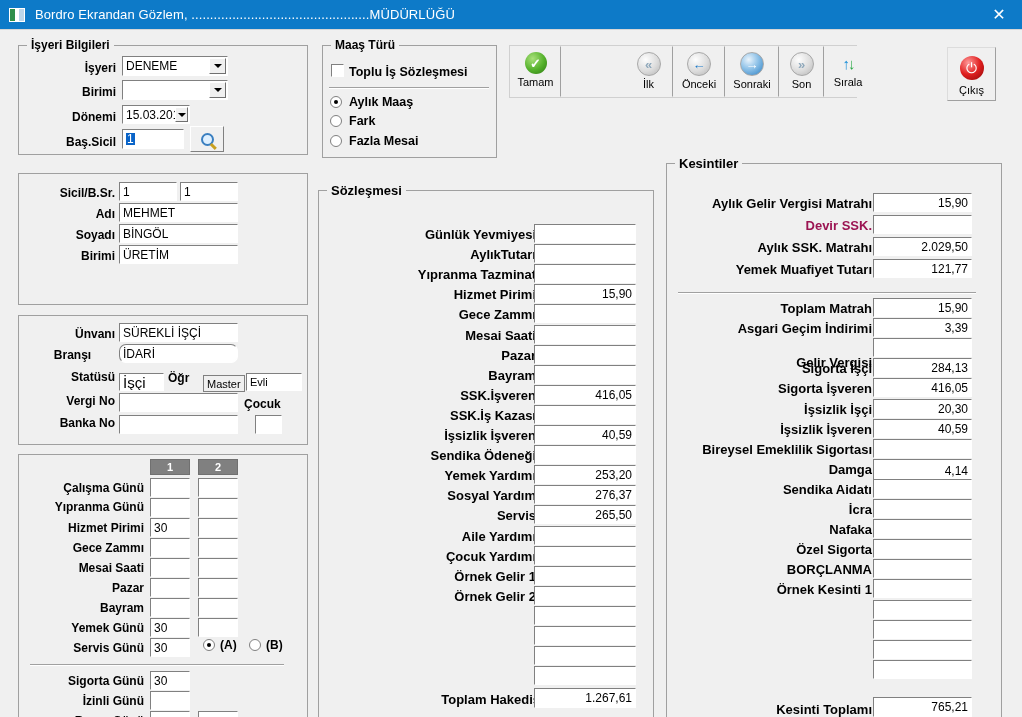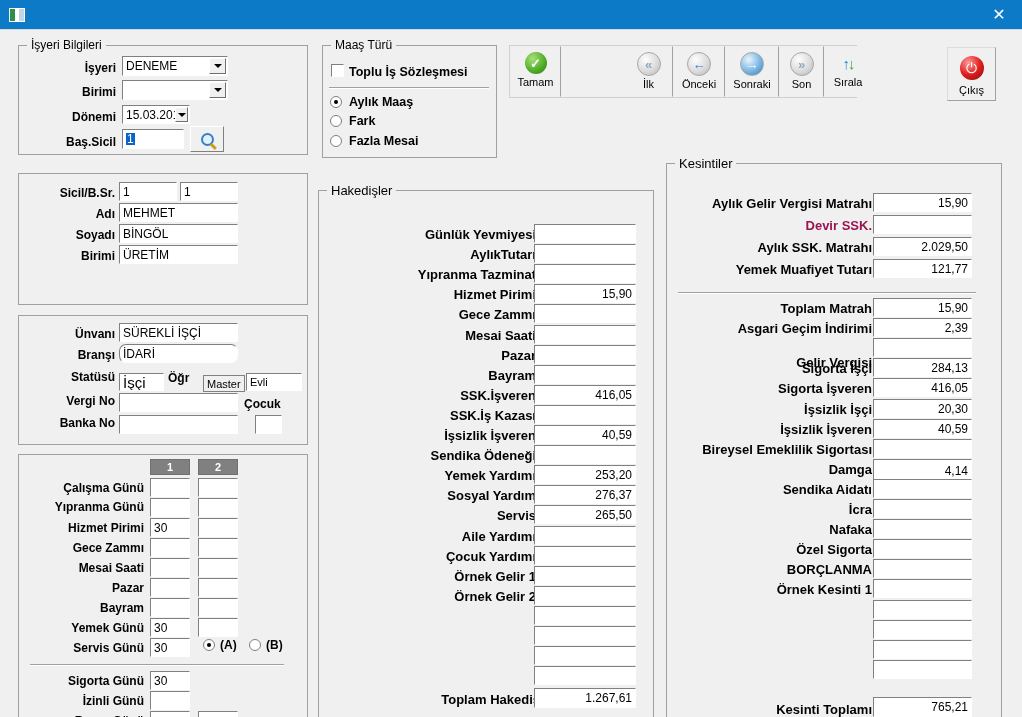--- a/index.html
+++ b/index.html
@@ -50,20 +50,21 @@
     width: 1022px; height: 688px;
     background: #f0f0f0;
     border-top: 1px solid #d6d6d6;
   }
 
   
   .grp {
     position: absolute;
     border: 1px solid #a0a0a0;
     background: transparent;
+    font-weight: bold;
   }
   .grp > .grp-title {
     position: absolute; top: -8px; left: 8px;
     background: #f0f0f0;
     padding: 0 4px;
     font-size: 12px; color: #000;
     white-space: nowrap;
   }
   .panel-plain {
     position: absolute;
@@ -277,20 +278,21 @@
     border: 1px solid #808080;
     font-size: 11px;
     display:flex; align-items:center; padding-left:3px;
   }
 </style>
 </head>
 <body>
 
 <div id="titlebar">
   <div class="tb-icon"></div>
+  <div class="tb-title">Bordro Ekrandan Gözlem, ................................................MÜDÜRLÜĞÜ</div>
   <div class="tb-close">✕</div>
 </div>
 
 <div id="client">
 
   <div class="grp" style="left:18px; top:15px; width:290px; height:110px;">
     <div class="grp-title">İşyeri Bilgileri</div>
   </div>
   <div class="lbl" style="left:30px; top:31px; width:86px;">İşyeri</div>
   <div class="cbo" style="left:122px; top:26px; width:106px; height:20px;">
@@ -384,21 +386,21 @@
   <div class="lbl" style="left:30px; top:198px; width:85px;">Soyadı</div>
   <div class="tb" style="left:119px; top:194px; width:119px; height:19px;">BİNGÖL</div>
 
   <div class="lbl" style="left:30px; top:219px; width:85px;">Birimi</div>
   <div class="tb" style="left:119px; top:215px; width:119px; height:19px;">ÜRETİM</div>
 
   <div class="panel-plain" style="left:18px; top:285px; width:290px; height:130px;"></div>
   <div class="lbl" style="left:30px; top:297px; width:85px;">Ünvanı</div>
   <div class="tb" style="left:119px; top:293px; width:119px; height:19px;">SÜREKLİ İŞÇİ</div>
 
-  <div class="lbl" style="left:30px; top:318px; width:85px;">Branşı</div>
+  <div class="lbl" style="left:30px; top:318px; width:85px;text-align:center;">Branşı</div>
   <div class="tb" style="left:119px; top:314px; width:119px; height:19px;border-radius:7px;">İDARİ</div>
 
   <div class="lbl" style="left:30px; top:340px; width:85px;">Statüsü</div>
   <div class="tb" style="left:119px; top:343px; width:45px; height:18px; font-size:15px;">İşçi</div>
   <div class="lbl" style="left:168px; top:341px;">Öğr</div>
   <div class="flat-btn" style="left:203px; top:345px; width:42px; height:17px;">Master</div>
   <div class="tb" style="left:246px; top:343px; width:56px; height:18px; font-size:11px;">Evli</div>
 
   <div class="lbl" style="left:30px; top:364px; width:85px;">Vergi No</div>
   <div class="tb" style="left:119px; top:363px; width:119px; height:19px;"></div>
@@ -458,21 +460,21 @@
   <div class="tb" style="left:150px; top:641px; width:40px; height:19px;">30</div>
 
   <div class="lbl" style="left:30px; top:664px; width:114px;">İzinli Günü</div>
   <div class="tb" style="left:150px; top:661px; width:40px; height:19px;"></div>
 
   <div class="lbl" style="left:30px; top:684px; width:114px;">Rapor Günü</div>
   <div class="tb" style="left:150px; top:681px; width:40px; height:19px;"></div>
   <div class="tb" style="left:198px; top:681px; width:40px; height:19px;"></div>
 
   <div class="grp" style="left:318px; top:160px; width:336px; height:545px;">
-    <div class="grp-title" style="font-size:13px;">Hakedişler</div>
+    <div class="grp-title" style="font-size:13px;">Sözleşmesi</div>
   </div>
   <div id="hakedisler-rows">
       <div class="lbl" style="left: 330px; top: 197px; width: 206px; font-size: 13px;">Günlük Yevmiyesi</div>
       <div class="tb r" style="left: 534px; top: 194px; width: 102px; height: 19px;"></div>
       <div class="lbl" style="left: 330px; top: 217px; width: 206px; font-size: 13px;">AylıkTutarı</div>
       <div class="tb r" style="left: 534px; top: 214px; width: 102px; height: 19px;"></div>
       <div class="lbl" style="left: 330px; top: 237px; width: 206px; font-size: 13px;">Yıpranma Tazminat</div>
       <div class="tb r" style="left: 534px; top: 234px; width: 102px; height: 19px;"></div>
       <div class="lbl" style="left: 330px; top: 257px; width: 206px; font-size: 13px;">Hizmet Pirimi</div>
       <div class="tb r" style="left: 534px; top: 254px; width: 102px; height: 19px;">15,90</div>
@@ -525,21 +527,21 @@
       <div class="lbl" style="left: 676px; top: 210px; width: 196px; font-size: 13px;">Aylık SSK. Matrahı</div>
       <div class="tb r" style="left: 873px; top: 207px; width: 99px; height: 19px;">2.029,50</div>
       <div class="lbl" style="left: 676px; top: 232px; width: 196px; font-size: 13px;">Yemek Muafiyet Tutarı</div>
       <div class="tb r" style="left: 873px; top: 229px; width: 99px; height: 19px; padding-left: 27px;">121,77</div>
     </div>
   <div class="sep" style="left:678px; top:262px; width:298px;"></div>
   <div id="kesintiler-rows">
       <div class="lbl" style="left: 672px; top: 271px; width: 200px; font-size: 13px;">Toplam Matrah</div>
       <div class="tb r" style="left: 873px; top: 268px; width: 99px; height: 19px;">15,90</div>
       <div class="lbl" style="left: 672px; top: 291px; width: 200px; font-size: 13px;">Asgari Geçim İndirimi</div>
-      <div class="tb r" style="left: 873px; top: 288px; width: 99px; height: 19px;">2,39</div>
+      <div class="tb r" style="left: 873px; top: 288px; width: 99px; height: 19px;">3,39</div>
       <div class="lbl" style="left: 672px; top: 311px; width: 200px; font-size: 13px; margin-top: 14px;">Gelir Vergisi</div>
       <div class="tb r" style="left: 873px; top: 308px; width: 99px; height: 19px;"></div>
       <div class="lbl" style="left: 672px; top: 331px; width: 200px; font-size: 13px;">Sigorta İşçi</div>
       <div class="tb r" style="left: 873px; top: 328px; width: 99px; height: 19px;">284,13</div>
       <div class="lbl" style="left: 672px; top: 351px; width: 200px; font-size: 13px;">Sigorta İşveren</div>
       <div class="tb r" style="left: 873px; top: 348px; width: 99px; height: 19px;">416,05</div>
       <div class="lbl" style="left: 672px; top: 372px; width: 200px; font-size: 13px;">İşsizlik İşçi</div>
       <div class="tb r" style="left: 873px; top: 369px; width: 99px; height: 19px;">20,30</div>
       <div class="lbl" style="left: 672px; top: 392px; width: 200px; font-size: 13px;">İşsizlik İşveren</div>
       <div class="tb r" style="left: 873px; top: 389px; width: 99px; height: 19px;">40,59</div>

